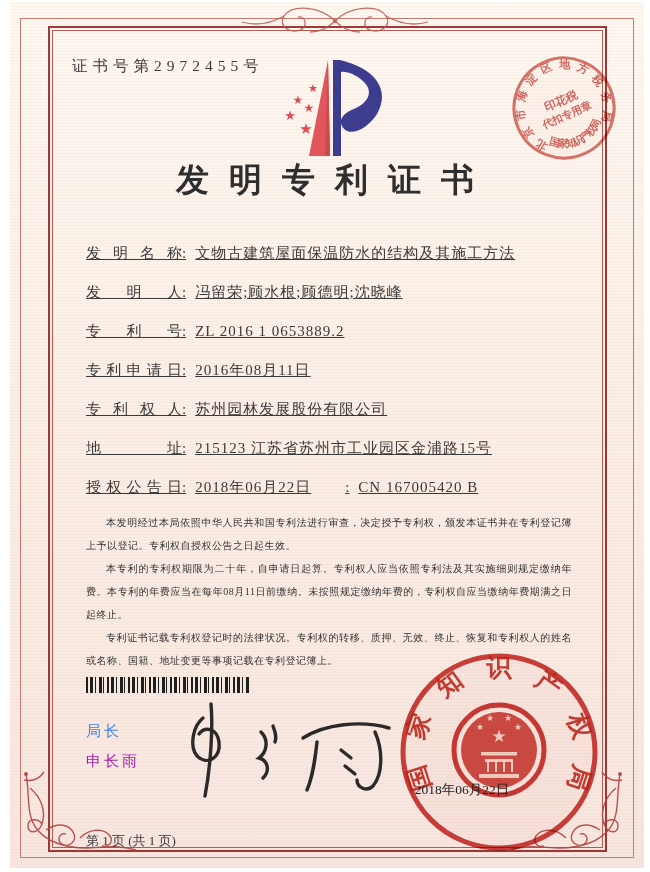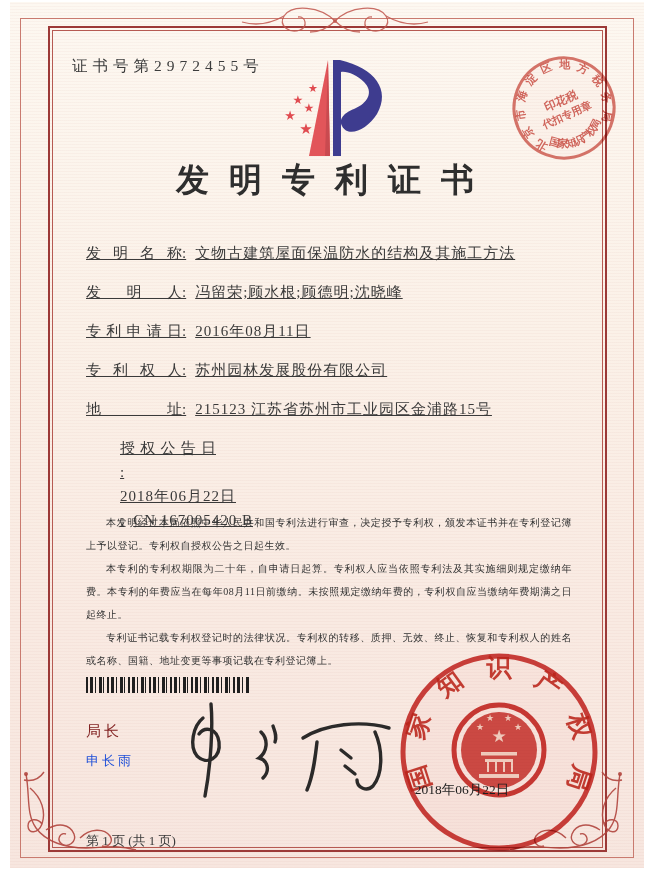--- a/index.html
+++ b/index.html
@@ -17,34 +17,34 @@
   .abs{position:absolute;}
   .cert-no{left:72px;top:56px;font-size:15.5px;color:#3c3c3c;letter-spacing:5px;z-index:2;}
   .title{left:0;right:0;top:158px;text-align:center;font-size:33px;font-weight:600;
          color:#2e2e2e;letter-spacing:20px;text-indent:20px;z-index:2;}
   .fields{left:86px;top:241px;width:492px;z-index:2;color:#3a3a3a;font-size:15px;}
   .frow{display:flex;align-items:baseline;margin-bottom:15px;line-height:24px;white-space:nowrap;text-decoration:underline;}
   .flabel{display:inline-block;width:96px;text-align:justify;text-align-last:justify;flex:none;}
   .fcolon::before{content:":";}
   .fcolon{margin-right:9px;}
   .fvalue{letter-spacing:1px;}
-  .fpair{display:flex;flex-direction:column;}
+  .fpair{display:flex;}
   .fpair .second{margin-left:34px;display:flex;align-items:baseline;}
   .paras{left:86px;top:511px;width:486px;z-index:2;font-size:10px;line-height:23px;
          color:#333;letter-spacing:.5px;text-align:justify;}
   .paras p{margin:0;text-indent:2em;}
   .barcode{left:86px;top:677px;width:164px;height:16px;z-index:2;
     background-image:repeating-linear-gradient(90deg,
       #1f1f1f 0 2px,transparent 2px 4px,
       #1f1f1f 4px 7px,transparent 7px 9px,
       #1f1f1f 9px 10px,transparent 10px 13px,
       #1f1f1f 13px 16px,transparent 16px 17px,
       #1f1f1f 17px 18px,transparent 18px 21px);}
-  .sig-title{left:86px;top:722px;font-size:15px;color:#7f1d1d;letter-spacing:3px;z-index:2;}
-  .sig-name{left:86px;top:752px;font-size:13px;color:#1d4ed8;letter-spacing:3px;z-index:2;}
+  .sig-title{left:86px;top:722px;font-size:15px;color:#3b82f6;letter-spacing:3px;z-index:2;}
+  .sig-name{left:86px;top:752px;font-size:15px;color:#a21caf;letter-spacing:3px;z-index:2;}
   .signature-svg{left:165px;top:698px;z-index:2;}
   .seal-svg{left:393px;top:648px;z-index:3;mix-blend-mode:multiply;}
   .seal-date{left:396px;top:781px;width:132px;text-align:center;font-size:13.5px;
          color:#1e1e1e;z-index:4;white-space:nowrap;}
   .stamp-svg{left:496px;top:40px;z-index:3;mix-blend-mode:multiply;}
   .footer{left:86px;top:832px;width:444px;text-align:left;font-size:13px;color:#3a3a3a;z-index:2;}
   .logo-svg{left:262px;top:56px;z-index:2;}
   .ornament-top{left:240px;top:4px;z-index:2;}
   .flourish-bl{left:20px;top:770px;z-index:2;}
   .flourish-br{left:506px;top:770px;z-index:2;transform:scaleX(-1);}
@@ -111,20 +111,25 @@
   <div class="abs fields">
     <div class="frow">
       <span class="flabel">发明名称</span>
         <span class="fcolon"></span>
       <span class="fvalue">文物古建筑屋面保温防水的结构及其施工方法</span>
     </div>
     <div class="frow">
       <span class="flabel">发明人</span>
         <span class="fcolon"></span>
       <span class="fvalue">冯留荣;顾水根;顾德明;沈晓峰</span>
+    </div>
+    <div class="frow">
+      <span class="flabel">专利号</span>
+        <span class="fcolon"></span>
+      <span class="fvalue">ZL 2016 1 0653889.2</span>
     </div>
     <div class="frow">
       <span class="flabel">专利申请日</span>
         <span class="fcolon"></span>
       <span class="fvalue">2016年08月11日</span>
     </div>
     <div class="frow">
       <span class="flabel">专利权人</span>
         <span class="fcolon"></span>
       <span class="fvalue">苏州园林发展股份有限公司</span>

